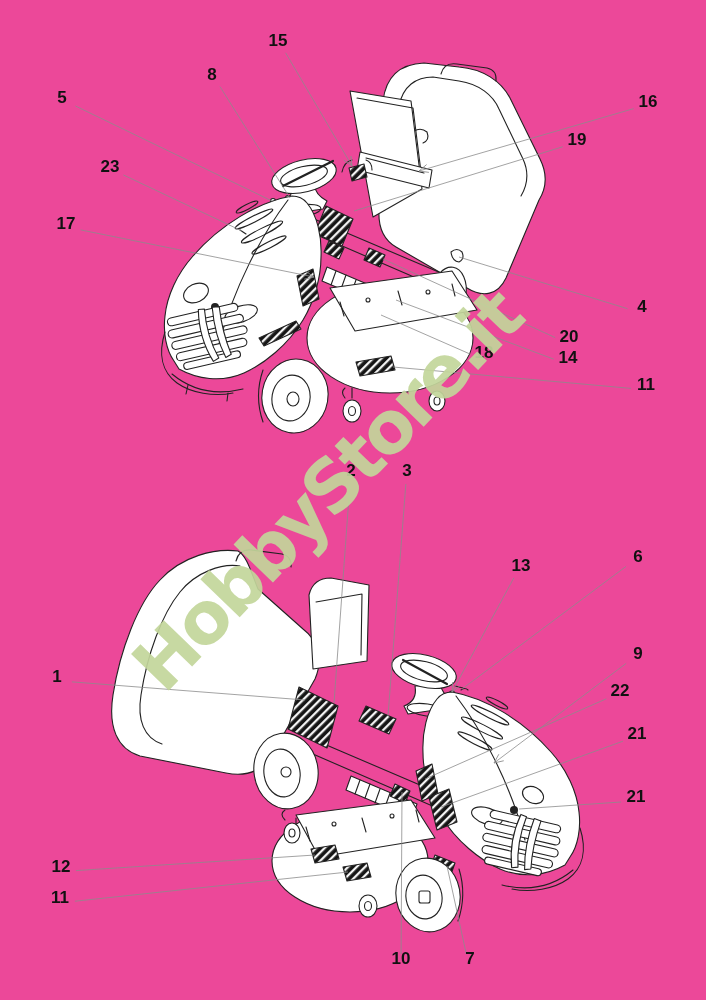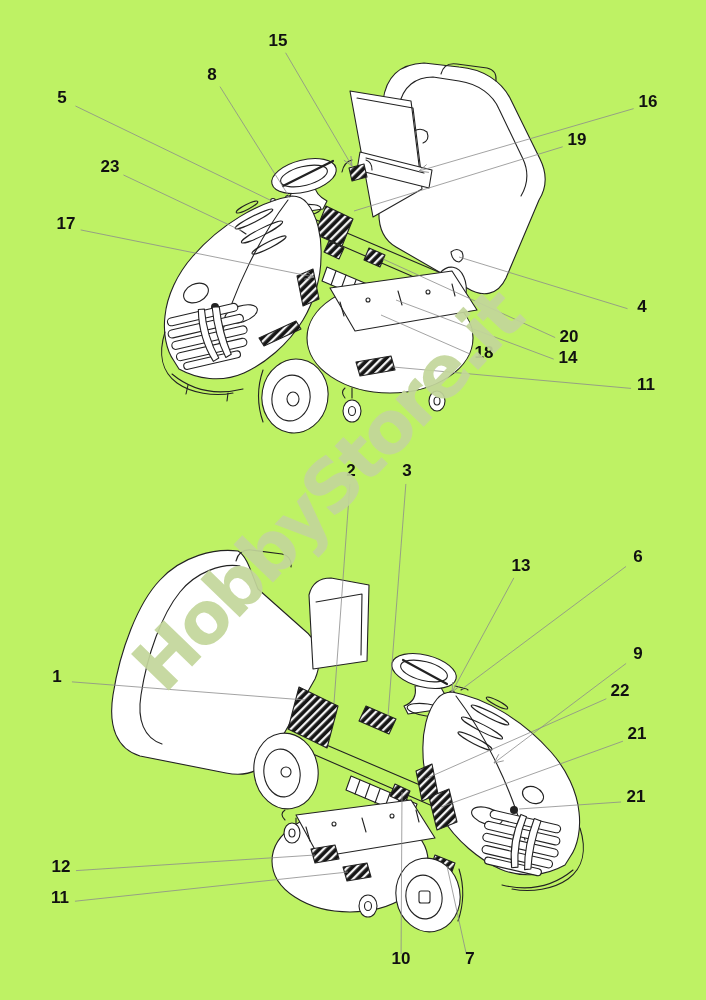--- a/index.html
+++ b/index.html
@@ -1,19 +1,19 @@
 <!DOCTYPE html>
 <html><head>
 <meta charset="utf-8">
 <style>
   html,body{margin:0;padding:0;background:#ffffff;}
   .stage{
     position:relative;
     width:706px;height:1000px;
-    background:#bef264;
+    background:#ec4899;
     overflow:hidden;
     font-family:"Liberation Sans", sans-serif;
   }
   svg{display:block;}
   .art{stroke:#222;fill:none;stroke-width:1.1;stroke-linecap:round;stroke-linejoin:round;}
   .callout-text{
     font-family:"Liberation Sans", sans-serif;
     font-weight:700;
     font-size:17px;
   }

